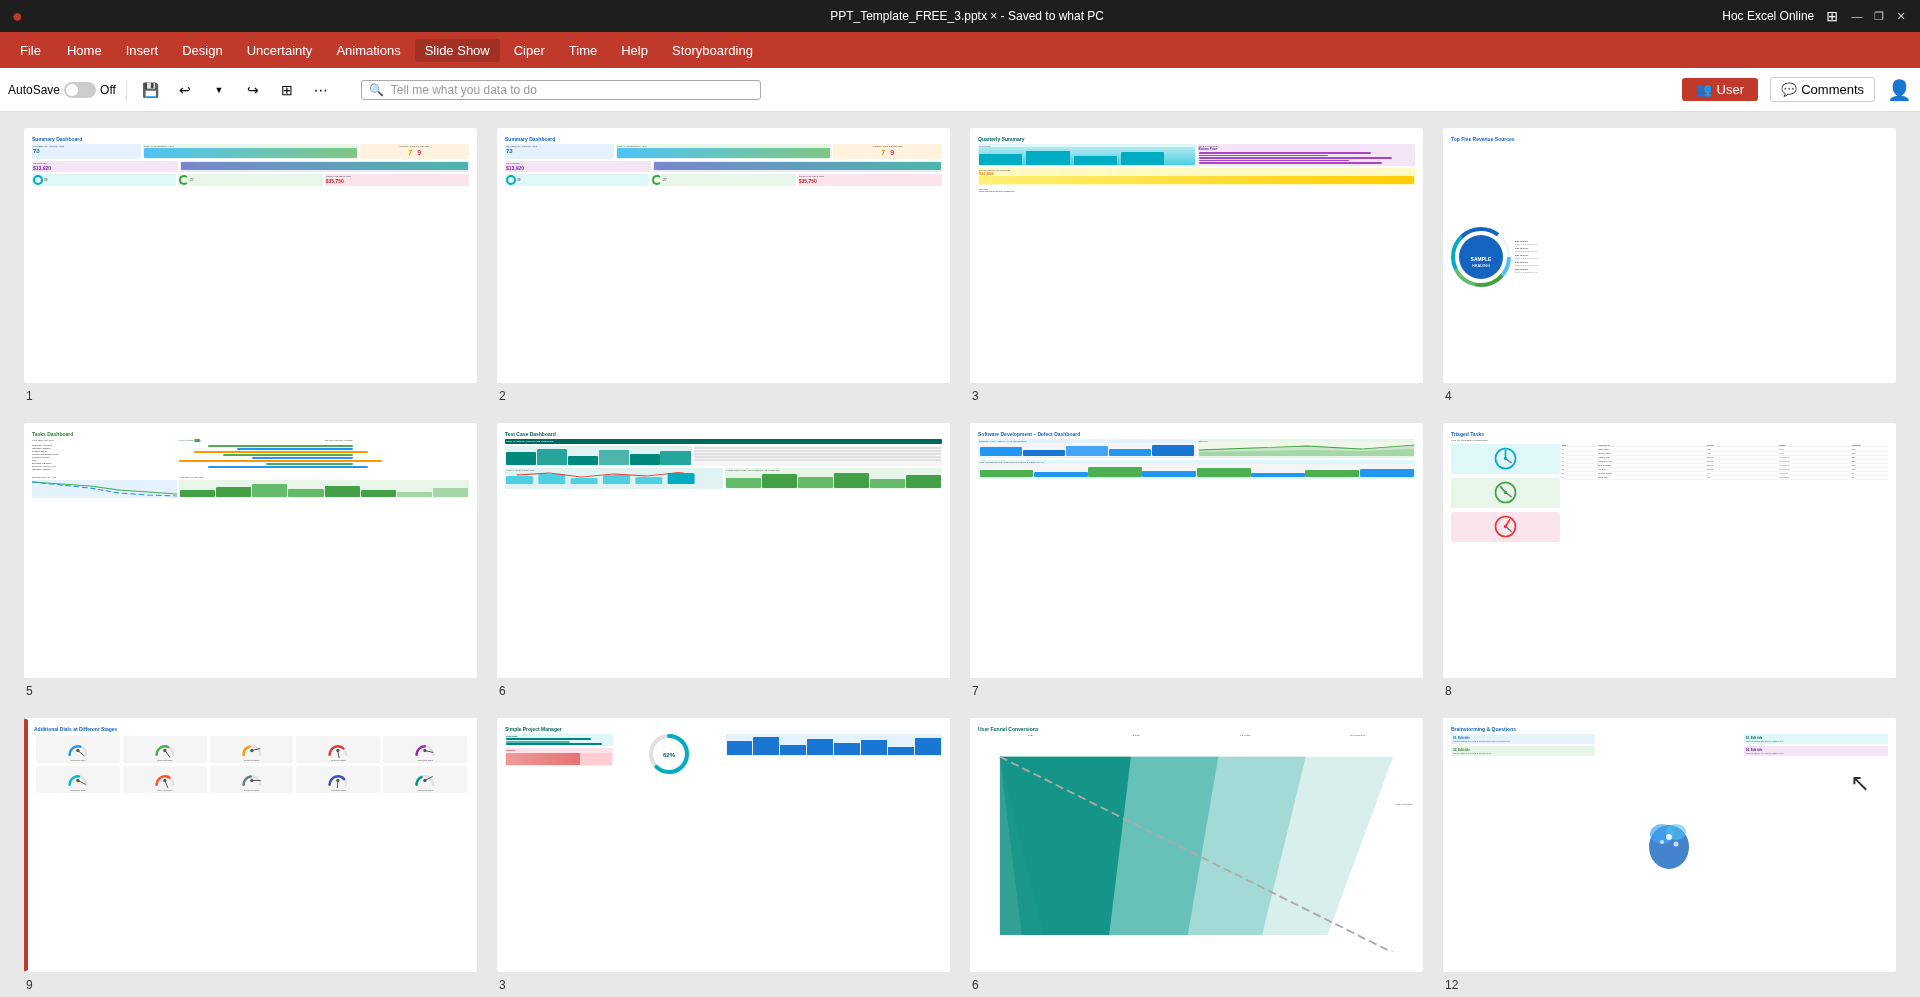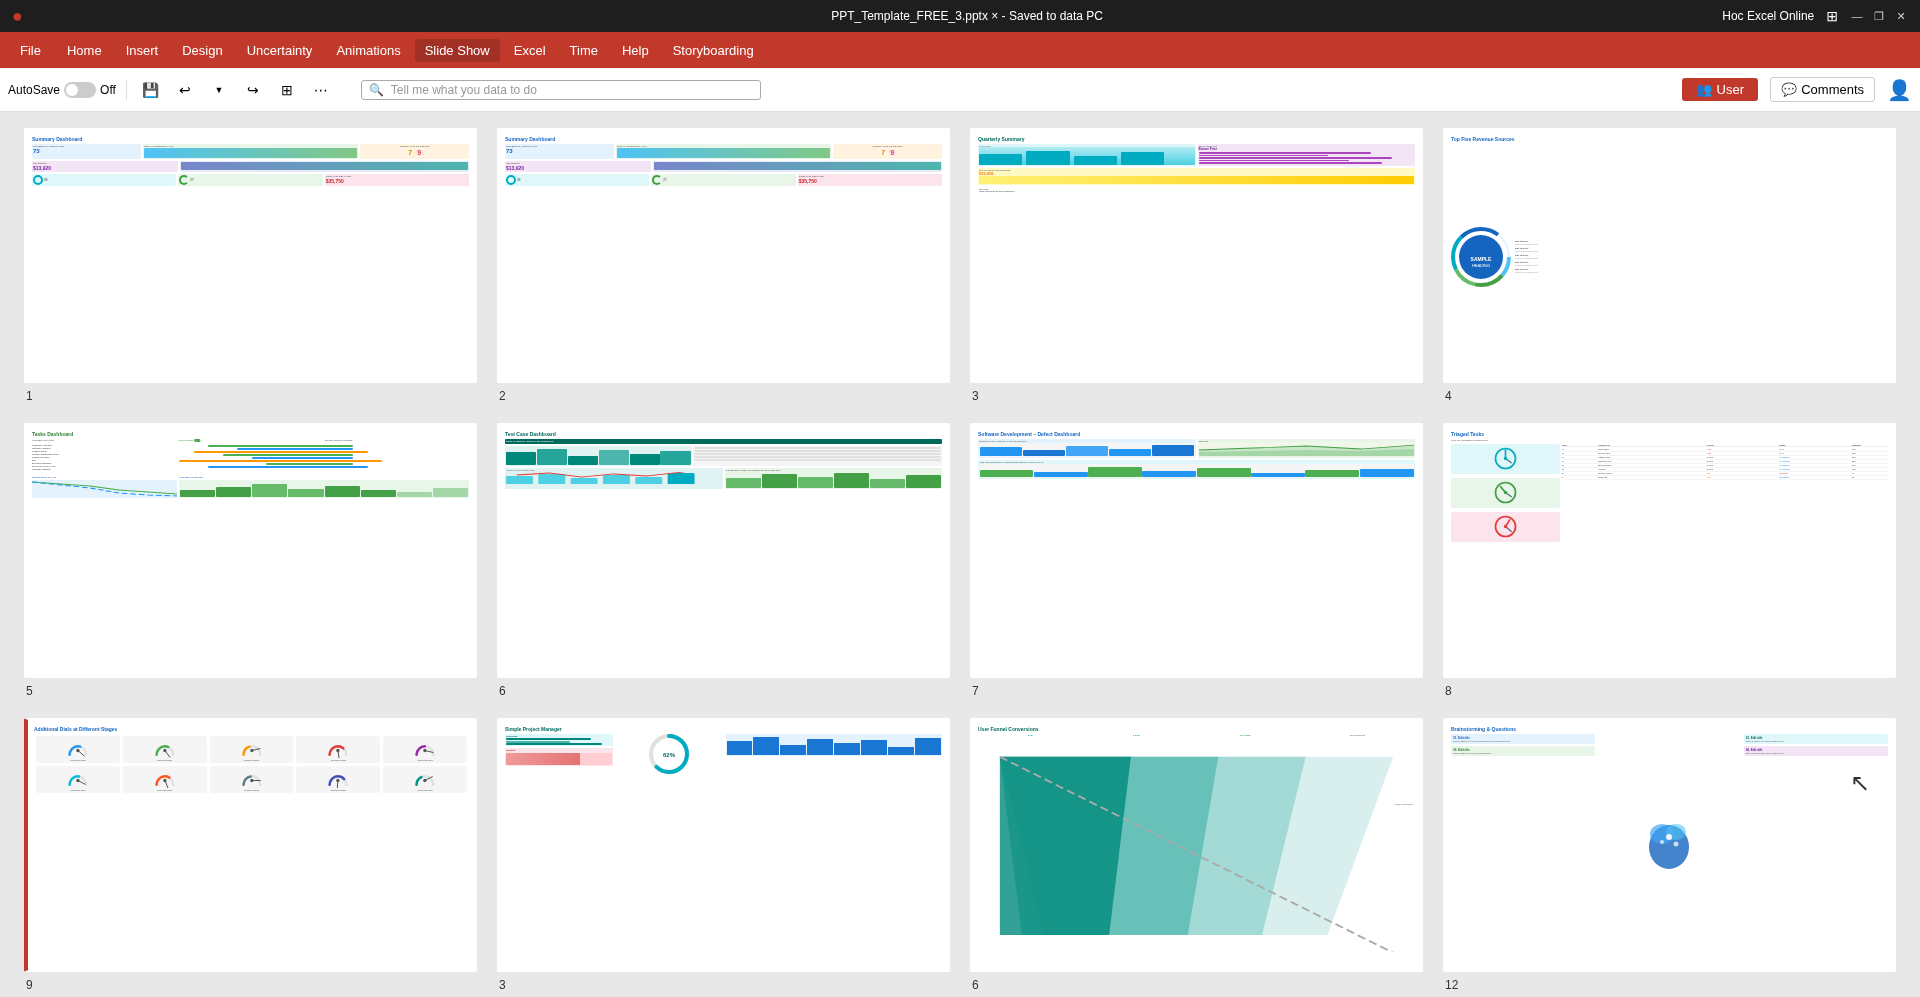--- a/index.html
+++ b/index.html
@@ -151,42 +151,42 @@
 </head>
 <body>
 
 <div id="title-bar">
   <div style="display:flex; align-items:center; gap:8px; width:200px;">
     <span style="font-size:18px; color:#c0392b;">●</span>
   </div>
   <div class="title-text">
     <span>PPT_Template_FREE_3.pptx</span>
     <span> × - </span>
-    <span>Saved to data PC</span>
+    <span>Saved to what PC</span>
   </div>
   <div class="right-section">
     <span>Hoc Excel Online</span>
     <span style="font-size:14px;">⊞</span>
     <div class="window-controls">
       <div class="win-btn">—</div>
       <div class="win-btn">❐</div>
       <div class="win-btn">✕</div>
     </div>
   </div>
 </div>
 
 <div id="menu-bar">
   <div class="menu-file">File</div>
   <div class="menu-item">Home</div>
   <div class="menu-item">Insert</div>
   <div class="menu-item">Design</div>
   <div class="menu-item">Uncertainty</div>
   <div class="menu-item">Animations</div>
   <div class="menu-item active">Slide Show</div>
-  <div class="menu-item">Excel</div>
+  <div class="menu-item">Ciper</div>
   <div class="menu-item">Time</div>
   <div class="menu-item">Help</div>
   <div class="menu-item">Storyboarding</div>
 </div>
 
 <div id="toolbar">
   <div class="autosave-section">
     <span>AutoSave</span>
     <div class="toggle-switch">
       <div class="toggle-knob"></div>

